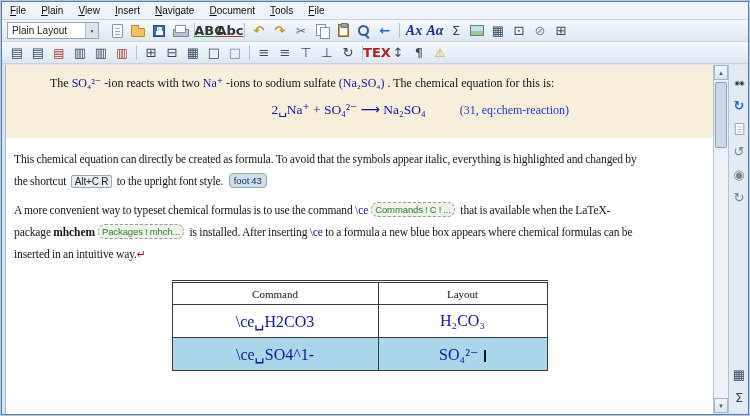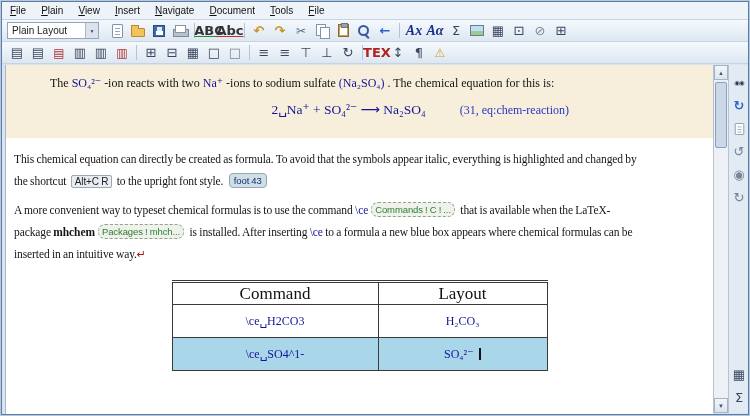--- a/index.html
+++ b/index.html
@@ -79,22 +79,22 @@
     font-family:"Liberation Sans",sans-serif;font-size:10px;color:#222;}
   .inset{display:inline-block;line-height:13px;vertical-align:1px;border-radius:7px;}
   .idx{background:#eef2ea;border:1px dashed #94a289;color:#2e7d32;font-size:9.5px;padding:0 3px;margin:0 3px;
     font-family:"Liberation Sans",sans-serif;}
   .foot{background:#cfdfe4;border:1px solid #8fa8b8;border-radius:4px;color:#14317d;font-size:9.5px;
     padding:0 4px;margin-left:3px;font-family:"Liberation Sans",sans-serif;}
   
   .ctable{border-collapse:collapse;margin:14px auto 0;width:376px;}
   .ctable th,.ctable td{border:1px solid #3a3a3a;text-align:center;}
   .ctable thead tr{border-top:3px double #3a3a3a;}
-  .ctable th{height:23px;font-weight:normal;font-family:"Liberation Serif",serif;font-size:17px;color:#111;}
-  .ctable td{height:33px;font-family:"Liberation Serif","DejaVu Sans",serif;font-size:12px;color:#14149a;}
+  .ctable th{height:23px;font-weight:normal;font-family:"Liberation Serif",serif;font-size:11px;color:#111;}
+  .ctable td{height:33px;font-family:"Liberation Serif","DejaVu Sans",serif;font-size:16px;color:#14149a;}
   .ctable th:first-child, .ctable td:first-child{width:206px;}
   .hl td{background:#aad6ea;}
   .caret{display:inline-block;width:1.5px;height:12px;background:#111;margin-left:6px;vertical-align:-2px;}
   
   .scrollbar{position:absolute;left:711px;top:63px;width:16px;height:348px;background:#edf0f5;
     border-left:1px solid #b5c2d2;border-right:1px solid #b5c2d2;}
   .sb-btn{position:absolute;left:0;width:100%;height:15px;background:linear-gradient(#f2f6fa,#dbe4ee);
     border:1px solid #a4b4c6;display:flex;align-items:center;justify-content:center;font-size:6px;color:#45596e;}
   .sb-btn{top:0;} .sb-btn.sb-down{top:auto;bottom:0;}
   .sb-thumb{position:absolute;left:1px;top:17px;width:12px;height:66px;background:#ccd8e8;

